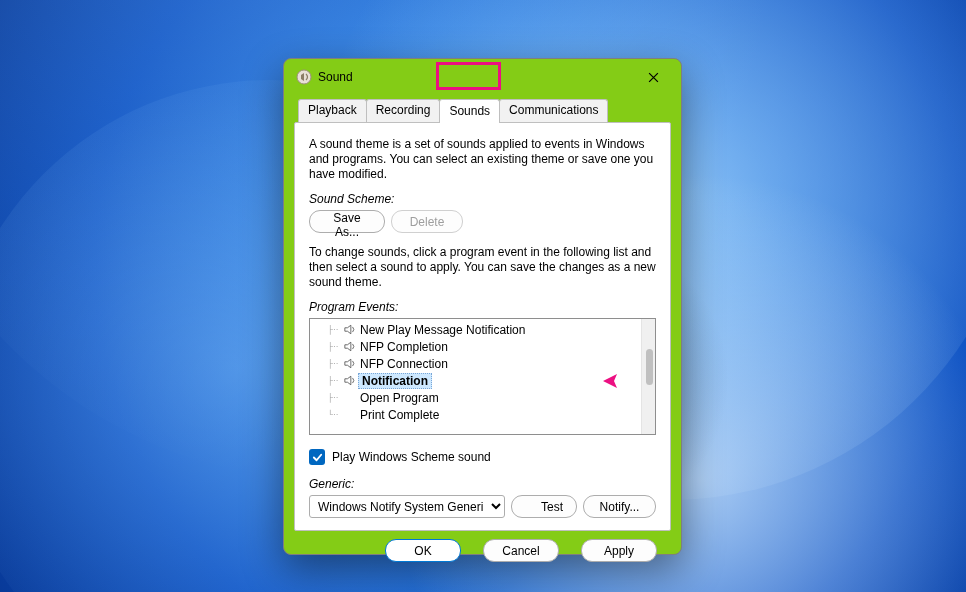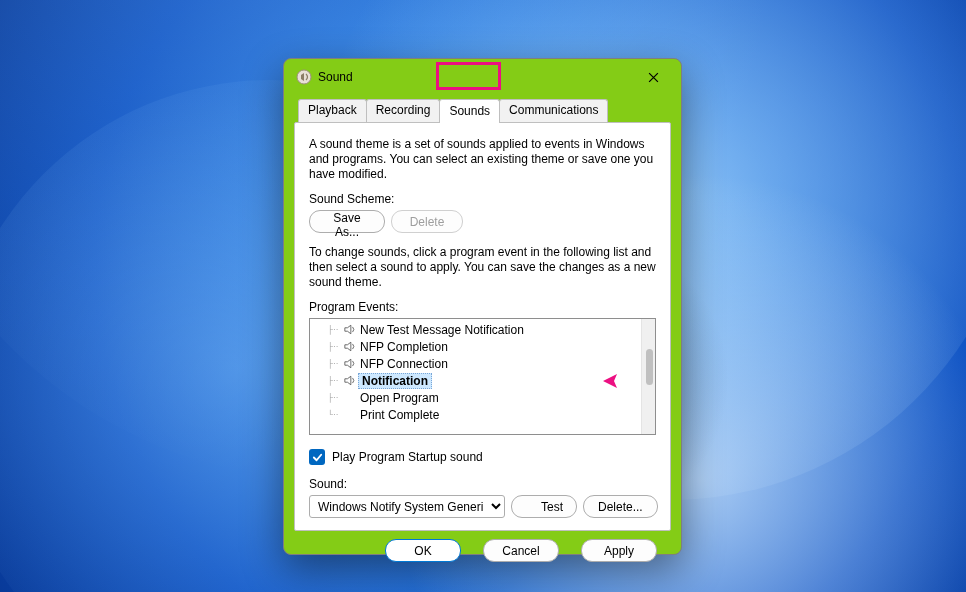--- a/index.html
+++ b/index.html
@@ -41,21 +41,21 @@
   .tab-highlight {
     position:absolute; border:3px solid #ec1082; pointer-events:none; z-index:5;
   }
 
   .panel {
     border:1px solid #bfbfbf; border-radius:2px; background:#fff;
     flex:1; padding:14px 14px 12px 14px; font-size:12px;
     display:flex; flex-direction:column; position:relative; z-index:0;
   }
   .panel p { margin:0 0 10px 0; line-height:15px; }
-  .label { margin-bottom:4px; }
+  .label { margin-bottom:4px;font-style:italic; }
 
   .row { display:flex; align-items:center; gap:6px; }
   .row.spaced { margin-bottom:12px; }
 
   select.win {
     font-size:12px; height:23px; padding:1px 4px; border:1px solid #adadad; border-radius:3px; background:#fff;
   }
   button.win {
     font-size:12px; height:23px; padding:0 14px; border:1px solid #adadad; border-radius:11px; background:#fdfdfd;
     cursor:default;
@@ -139,21 +139,21 @@
       <div class="tree">
         <div class="tree-inner" id="tree-inner">
             <div class="tree-item">
               <span class="branch">├··</span>
               <span class="spico speaker">
                 <svg viewBox="0 0 14 12">
                   <path d="M1 4 L4 4 L8 1 L8 11 L4 8 L1 8 Z" fill="none" stroke="#555" stroke-width="1"></path>
                   <path d="M10 3 Q13 6 10 9" fill="none" stroke="#555" stroke-width="1"></path>
                 </svg>
               </span>
-              <span class="txt">New Test Message Notification</span>
+              <span class="txt">New Play Message Notification</span>
             </div>
             <div class="tree-item">
               <span class="branch">├··</span>
               <span class="spico speaker">
                 <svg viewBox="0 0 14 12">
                   <path d="M1 4 L4 4 L8 1 L8 11 L4 8 L1 8 Z" fill="none" stroke="#555" stroke-width="1"></path>
                   <path d="M10 3 Q13 6 10 9" fill="none" stroke="#555" stroke-width="1"></path>
                 </svg>
               </span>
               <span class="txt">NFP Completion</span>
@@ -193,35 +193,35 @@
           <div class="scroll-thumb"></div>
         </div>
       </div>
 
       <div class="checkbox-row">
         <span class="chk">
           <svg viewBox="0 0 12 12">
               <path d="M2 6 L5 9 L10 3" stroke="#fff" stroke-width="2" fill="none" stroke-linecap="round" stroke-linejoin="round"></path>
             </svg>
         </span>
-        <span>Play Program Startup sound</span>
-      </div>
-
-      <div class="label">Sound:</div>
+        <span>Play Windows Scheme sound</span>
+      </div>
+
+      <div class="label">Generic:</div>
       <div class="row">
         <select class="win" style="width:196px">
           <option>Windows Notify System Generic</option>
         </select>
         <button class="win" style="width:66px; display:flex; align-items:center; justify-content:center; gap:16px;">
           <svg width="9" height="10" viewBox="0 0 9 10">
               <path d="M0 0 L9 5 L0 10 Z" fill="#1a9e1a"></path>
             </svg>
           <span>Test</span>
         </button>
-        <button class="win" style="width:76px">Delete...</button>
+        <button class="win" style="width:76px">Notify...</button>
       </div>
     </div>
 
     <div class="actionbar">
       <button class="win primary">OK</button>
       <button class="win">Cancel</button>
       <button class="win">Apply</button>
     </div>
   </div>
 </div>

